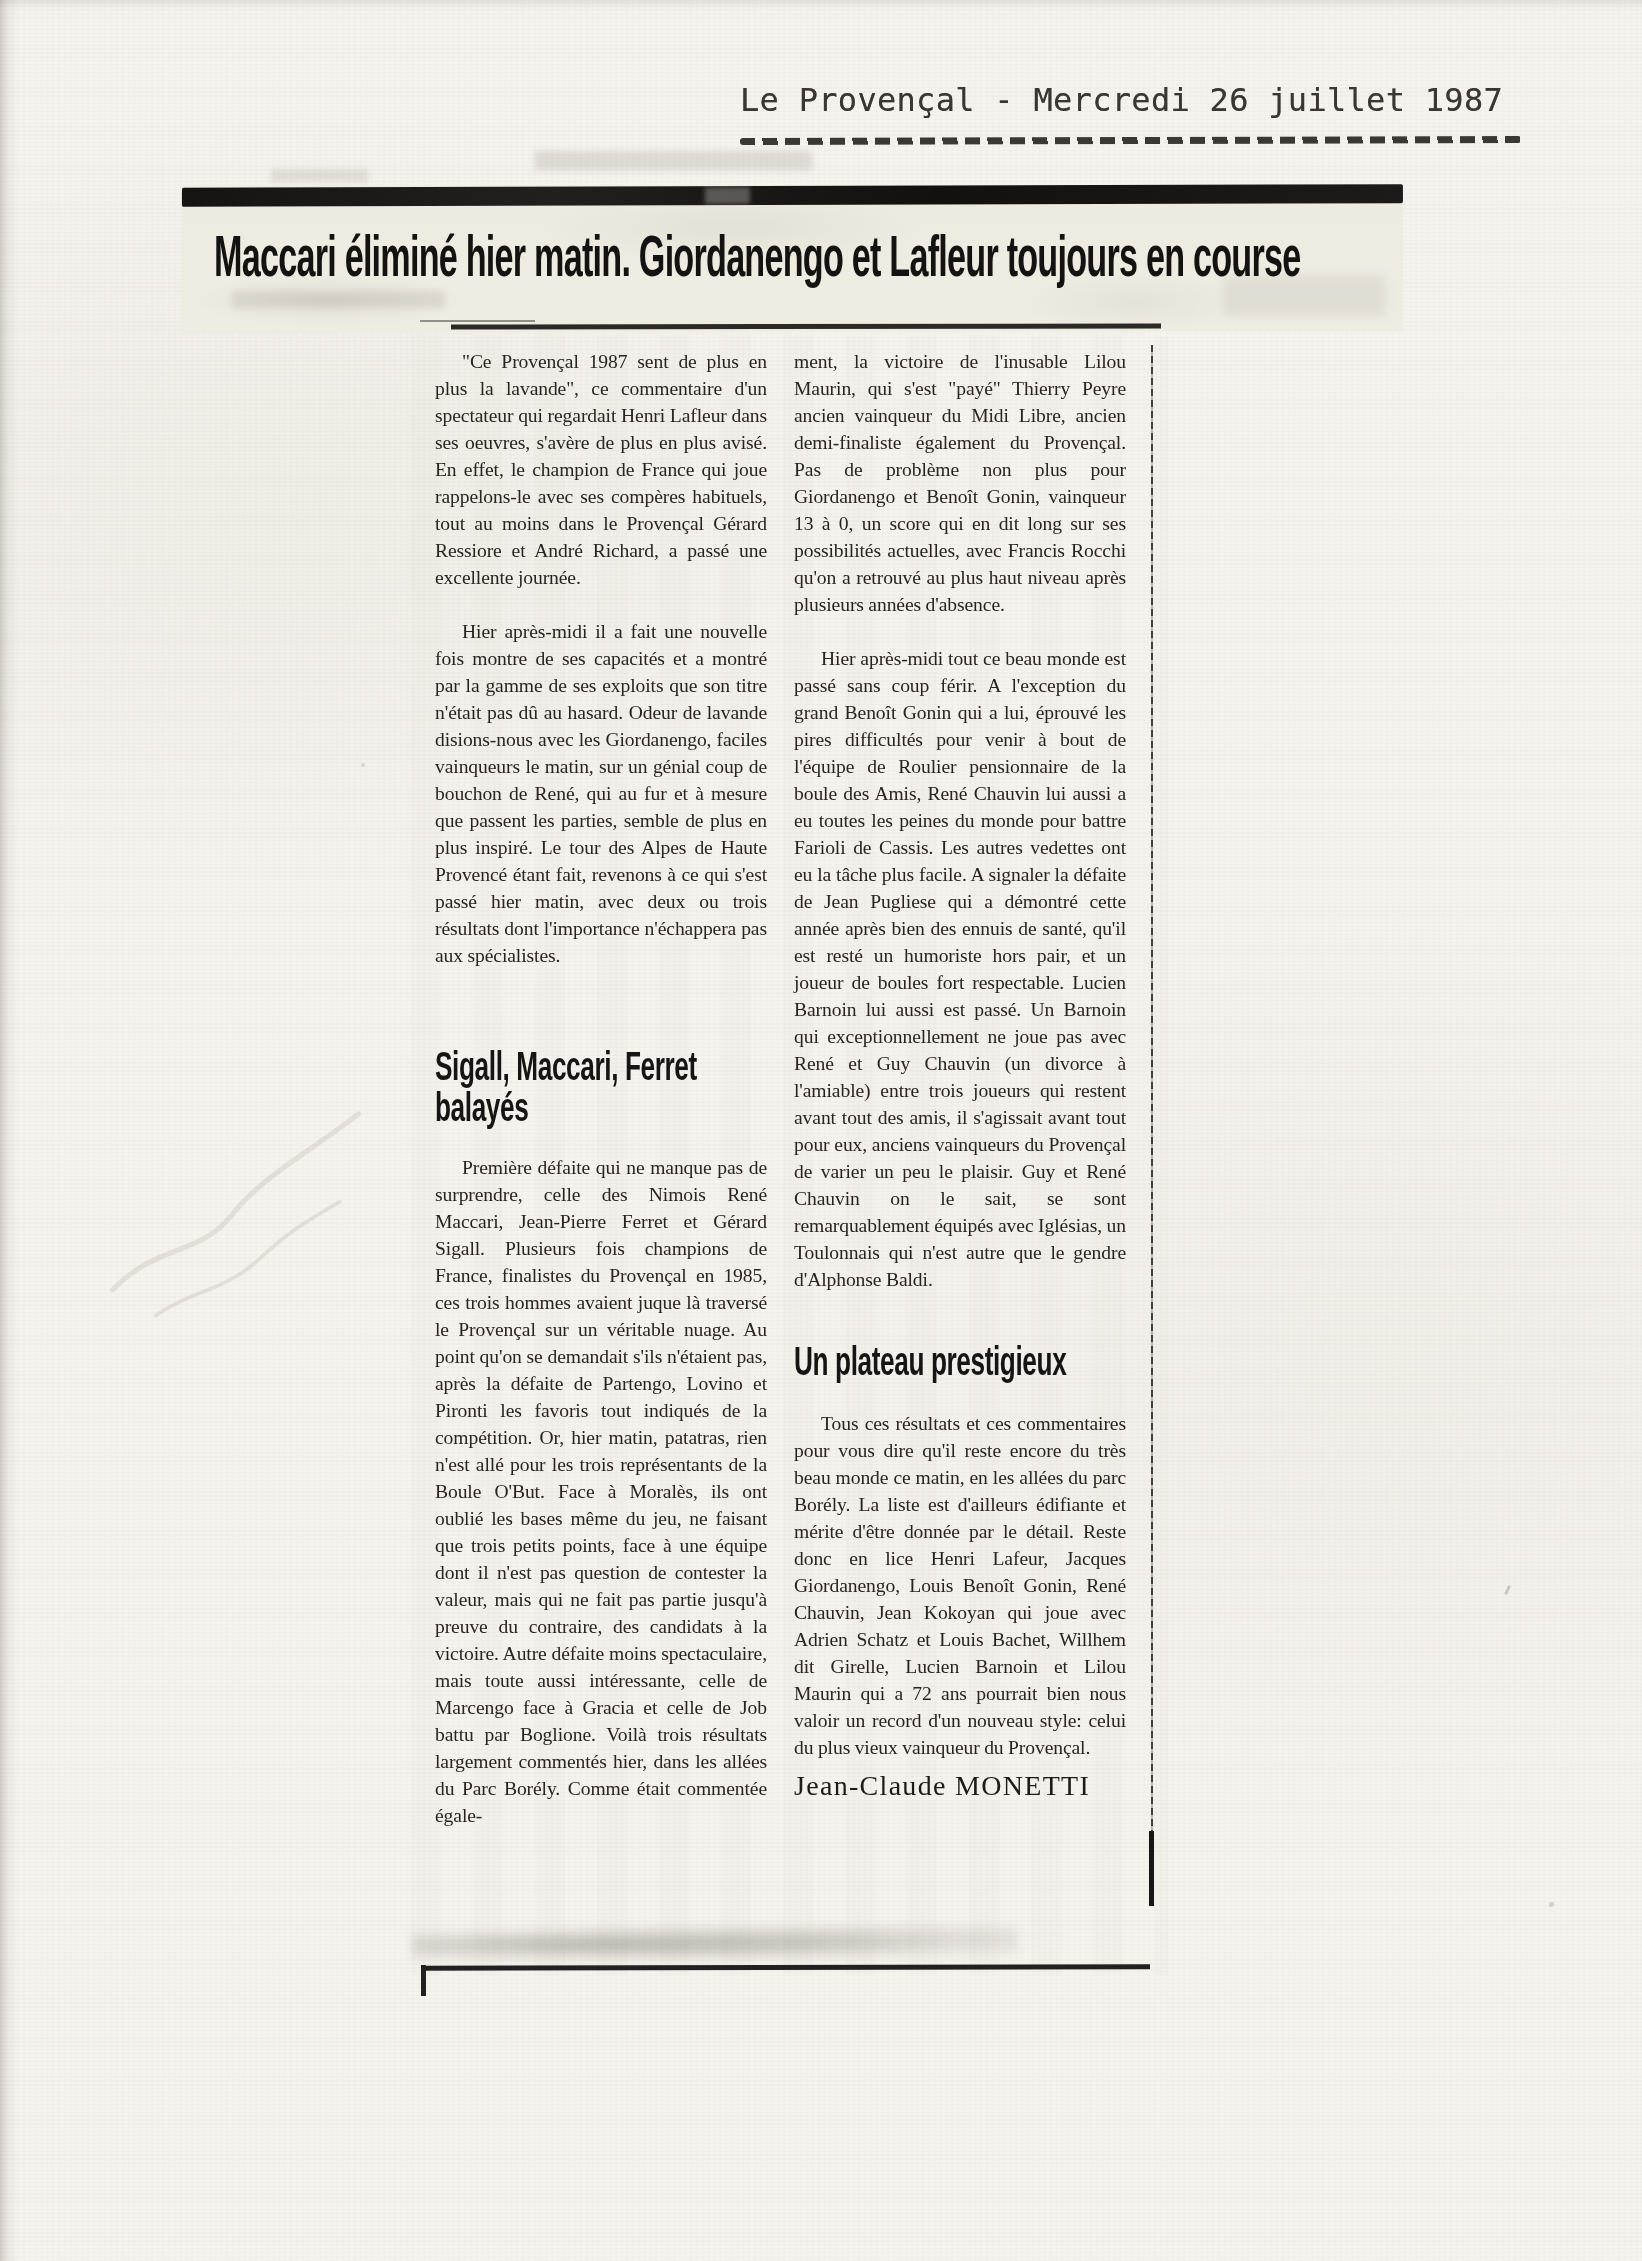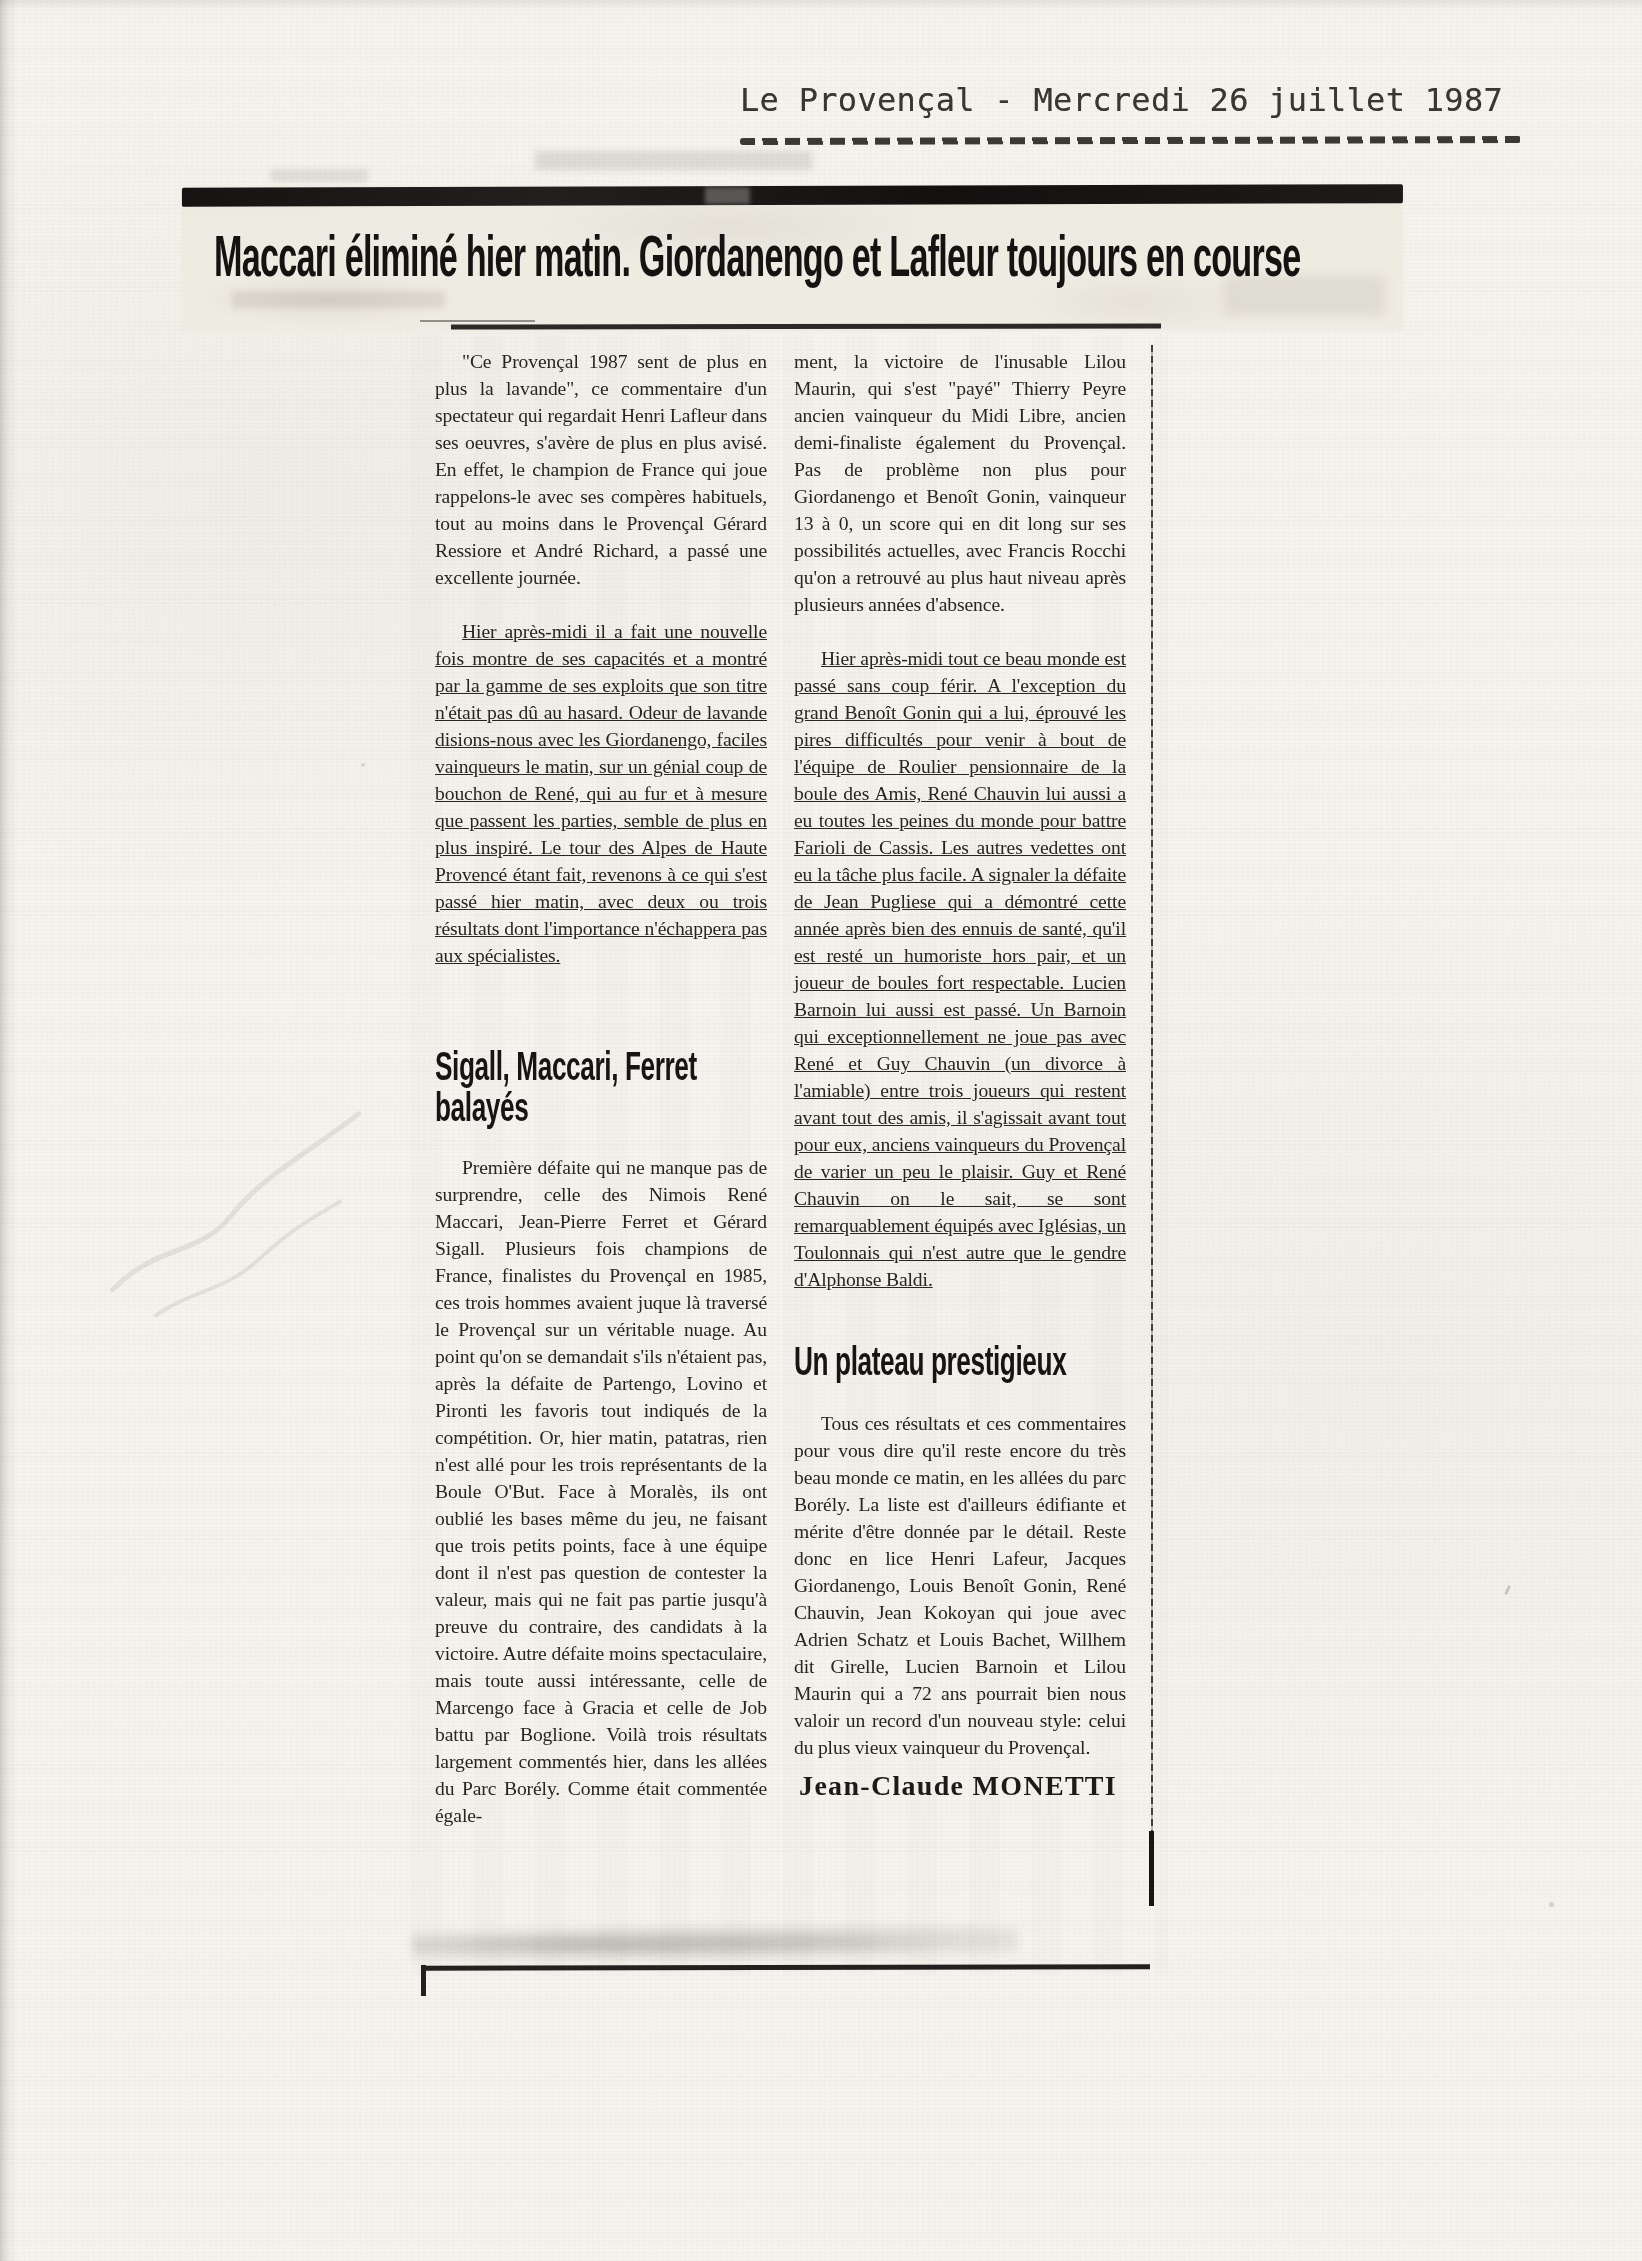--- a/index.html
+++ b/index.html
@@ -91,34 +91,34 @@
   .col-right { left: 794px; }
   .col p {
     margin: 0;
     font-size: 19.6px; line-height: 27px;
     text-align: justify;
     letter-spacing: -0.1px; word-spacing: -0.3px;
     color: #28241f;
     text-indent: 27px;
   }
   .col p.no-indent { text-indent: 0; font-family: Liberation Serif, serif; }
-  .col p + p { margin-top: 27px; text-decoration: underline; }
+  .col p + p { margin-top: 27px; }
   .subhead {
     font-family: "Liberation Sans", sans-serif;
     font-weight: 700; font-size: 40px; line-height: 41px;
     letter-spacing: -0.6px; color: #161514;
     width: 502px;
     transform: scaleX(0.655); transform-origin: left top;
   }
   .subhead-left  { margin: 77px 0 26px 0; }
   .subhead-right { margin: 48px 0 28px 0; }
   .byline {
     margin-top: 9px; padding-right: 3.9px;
-    text-align: center;
-    font-weight: 700; font-size: 28px; letter-spacing: 1.3px;
+    text-align: left;
+    font-weight: 400; font-size: 28px; letter-spacing: 1.3px;
     color: #1d1b18;
   }
 
   
   .col-rule {
     position: absolute; left: 1151px; top: 345px; width: 1.9px; height: 1559px;
     background: repeating-linear-gradient(180deg, rgba(35,33,30,0.85) 0 7px, rgba(35,33,30,0.30) 7px 11px);
   }
   .col-rule-dark {
     position: absolute; left: 1149px; top: 1831px; width: 4.5px; height: 75px;

